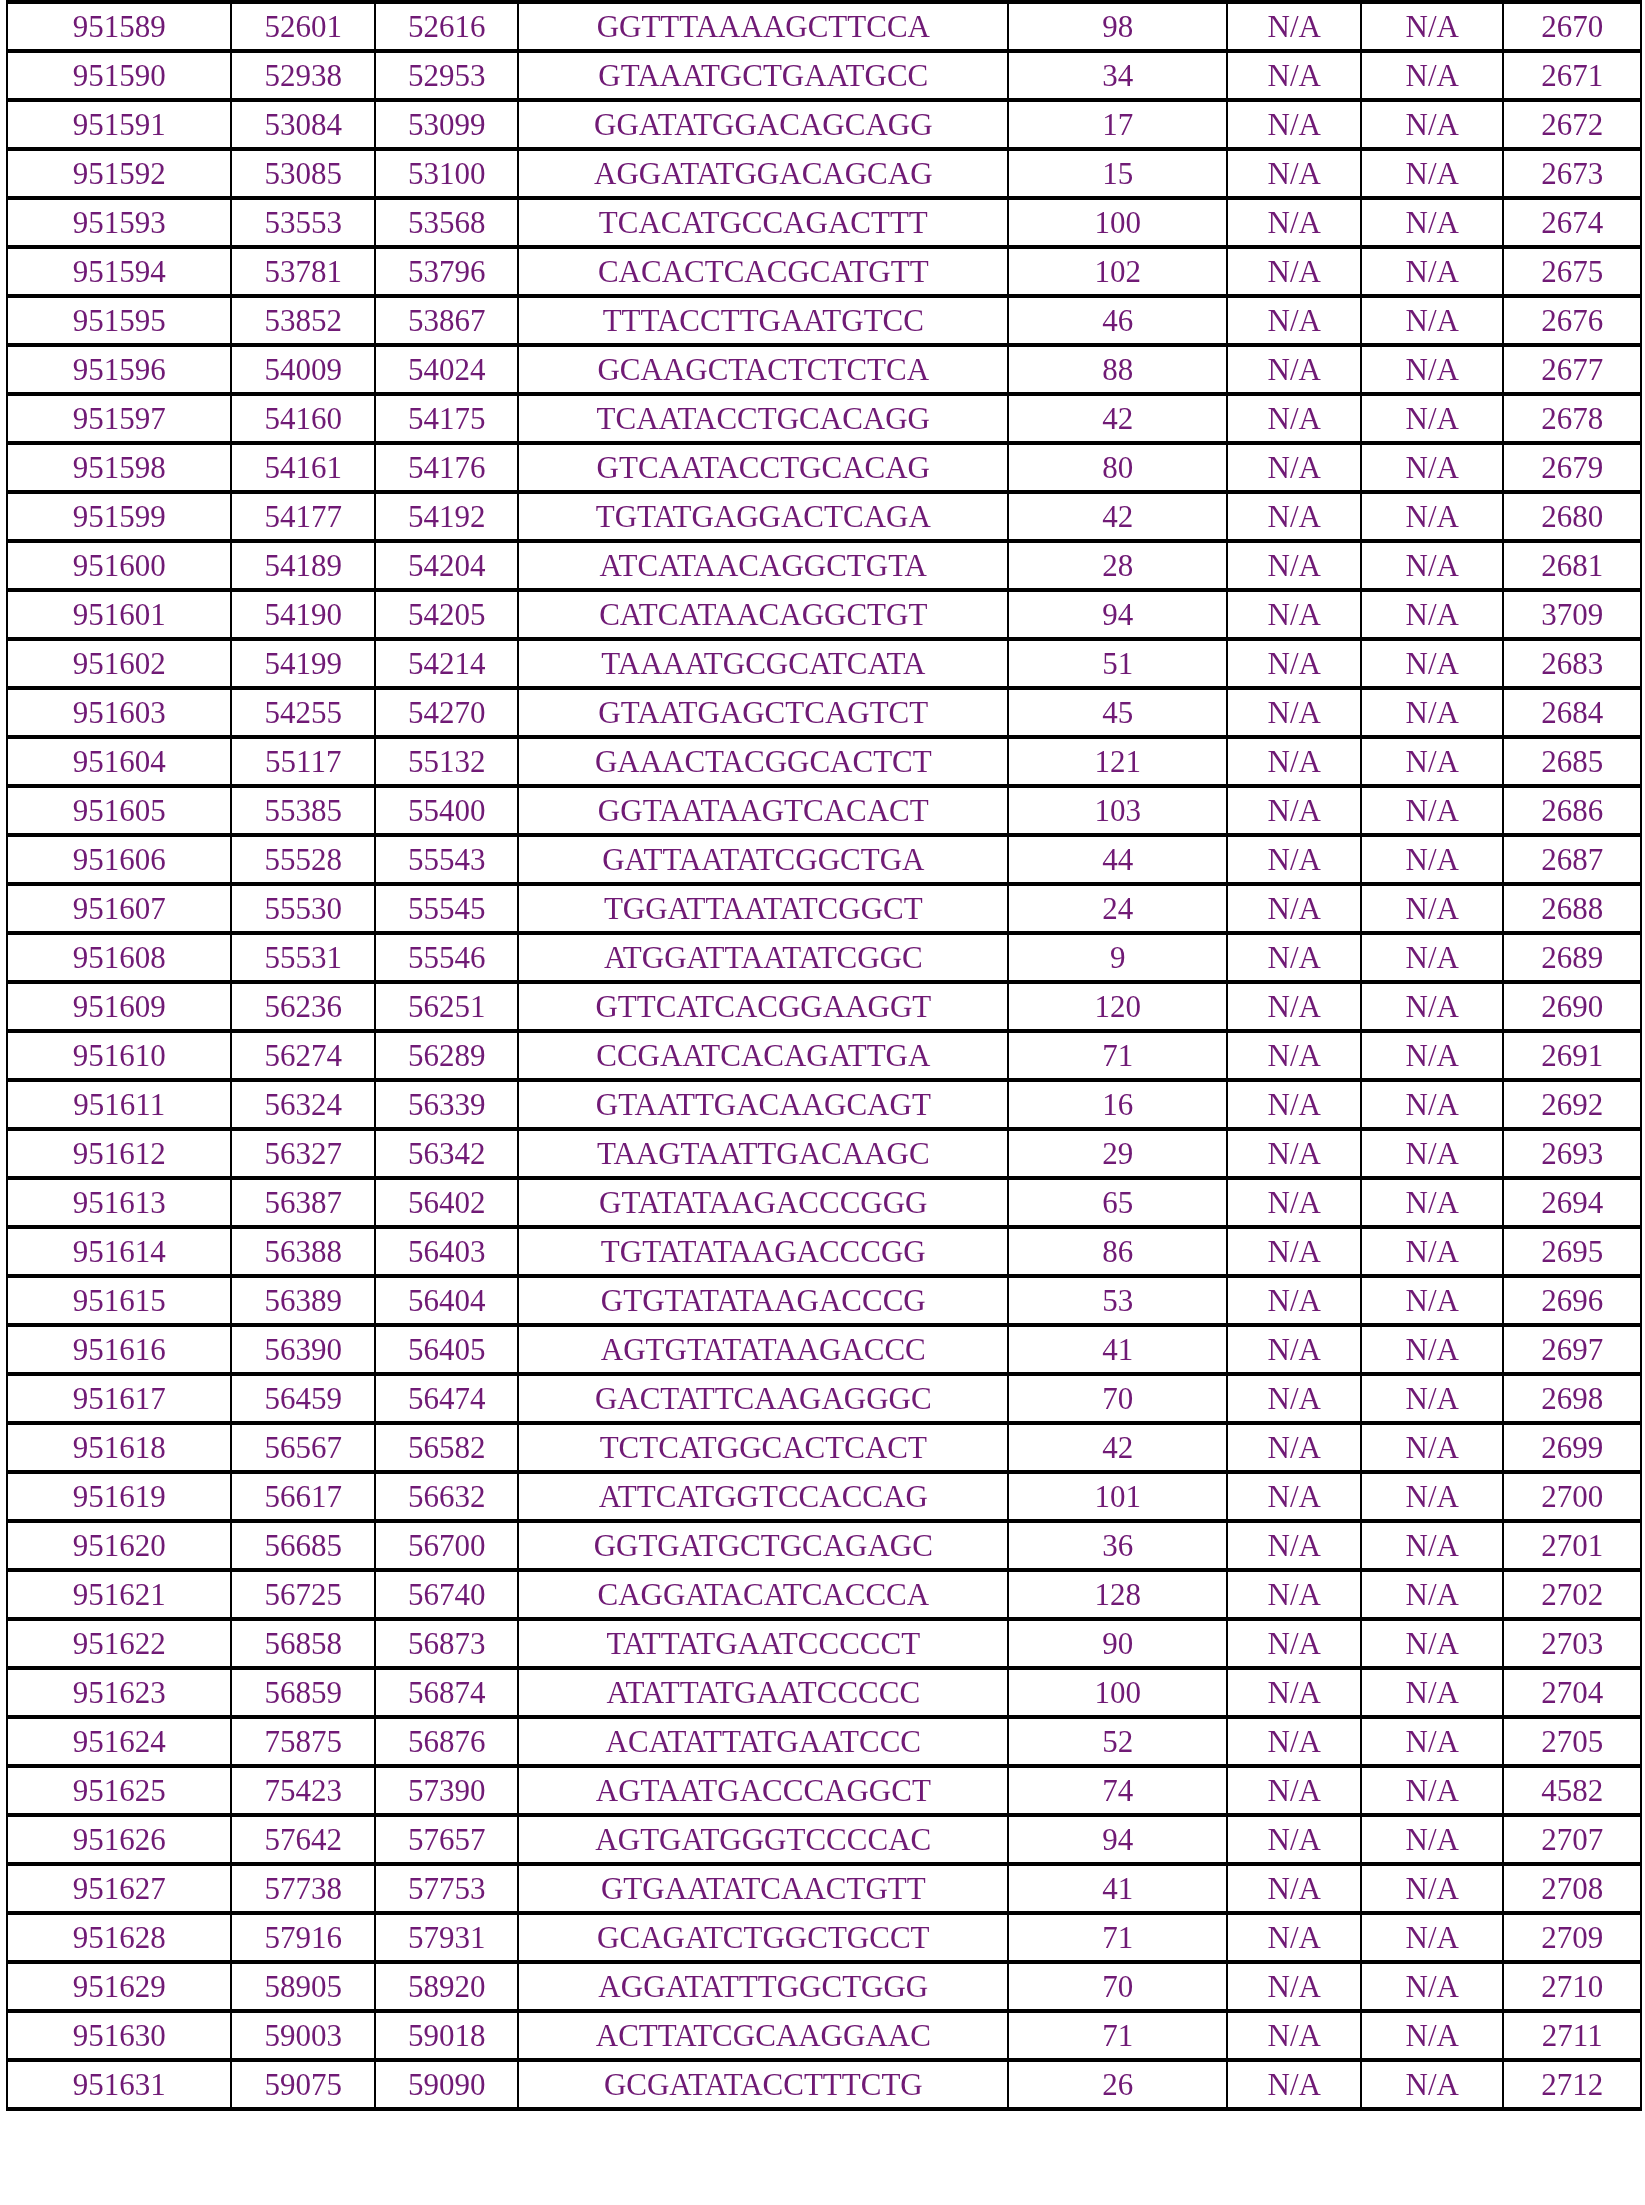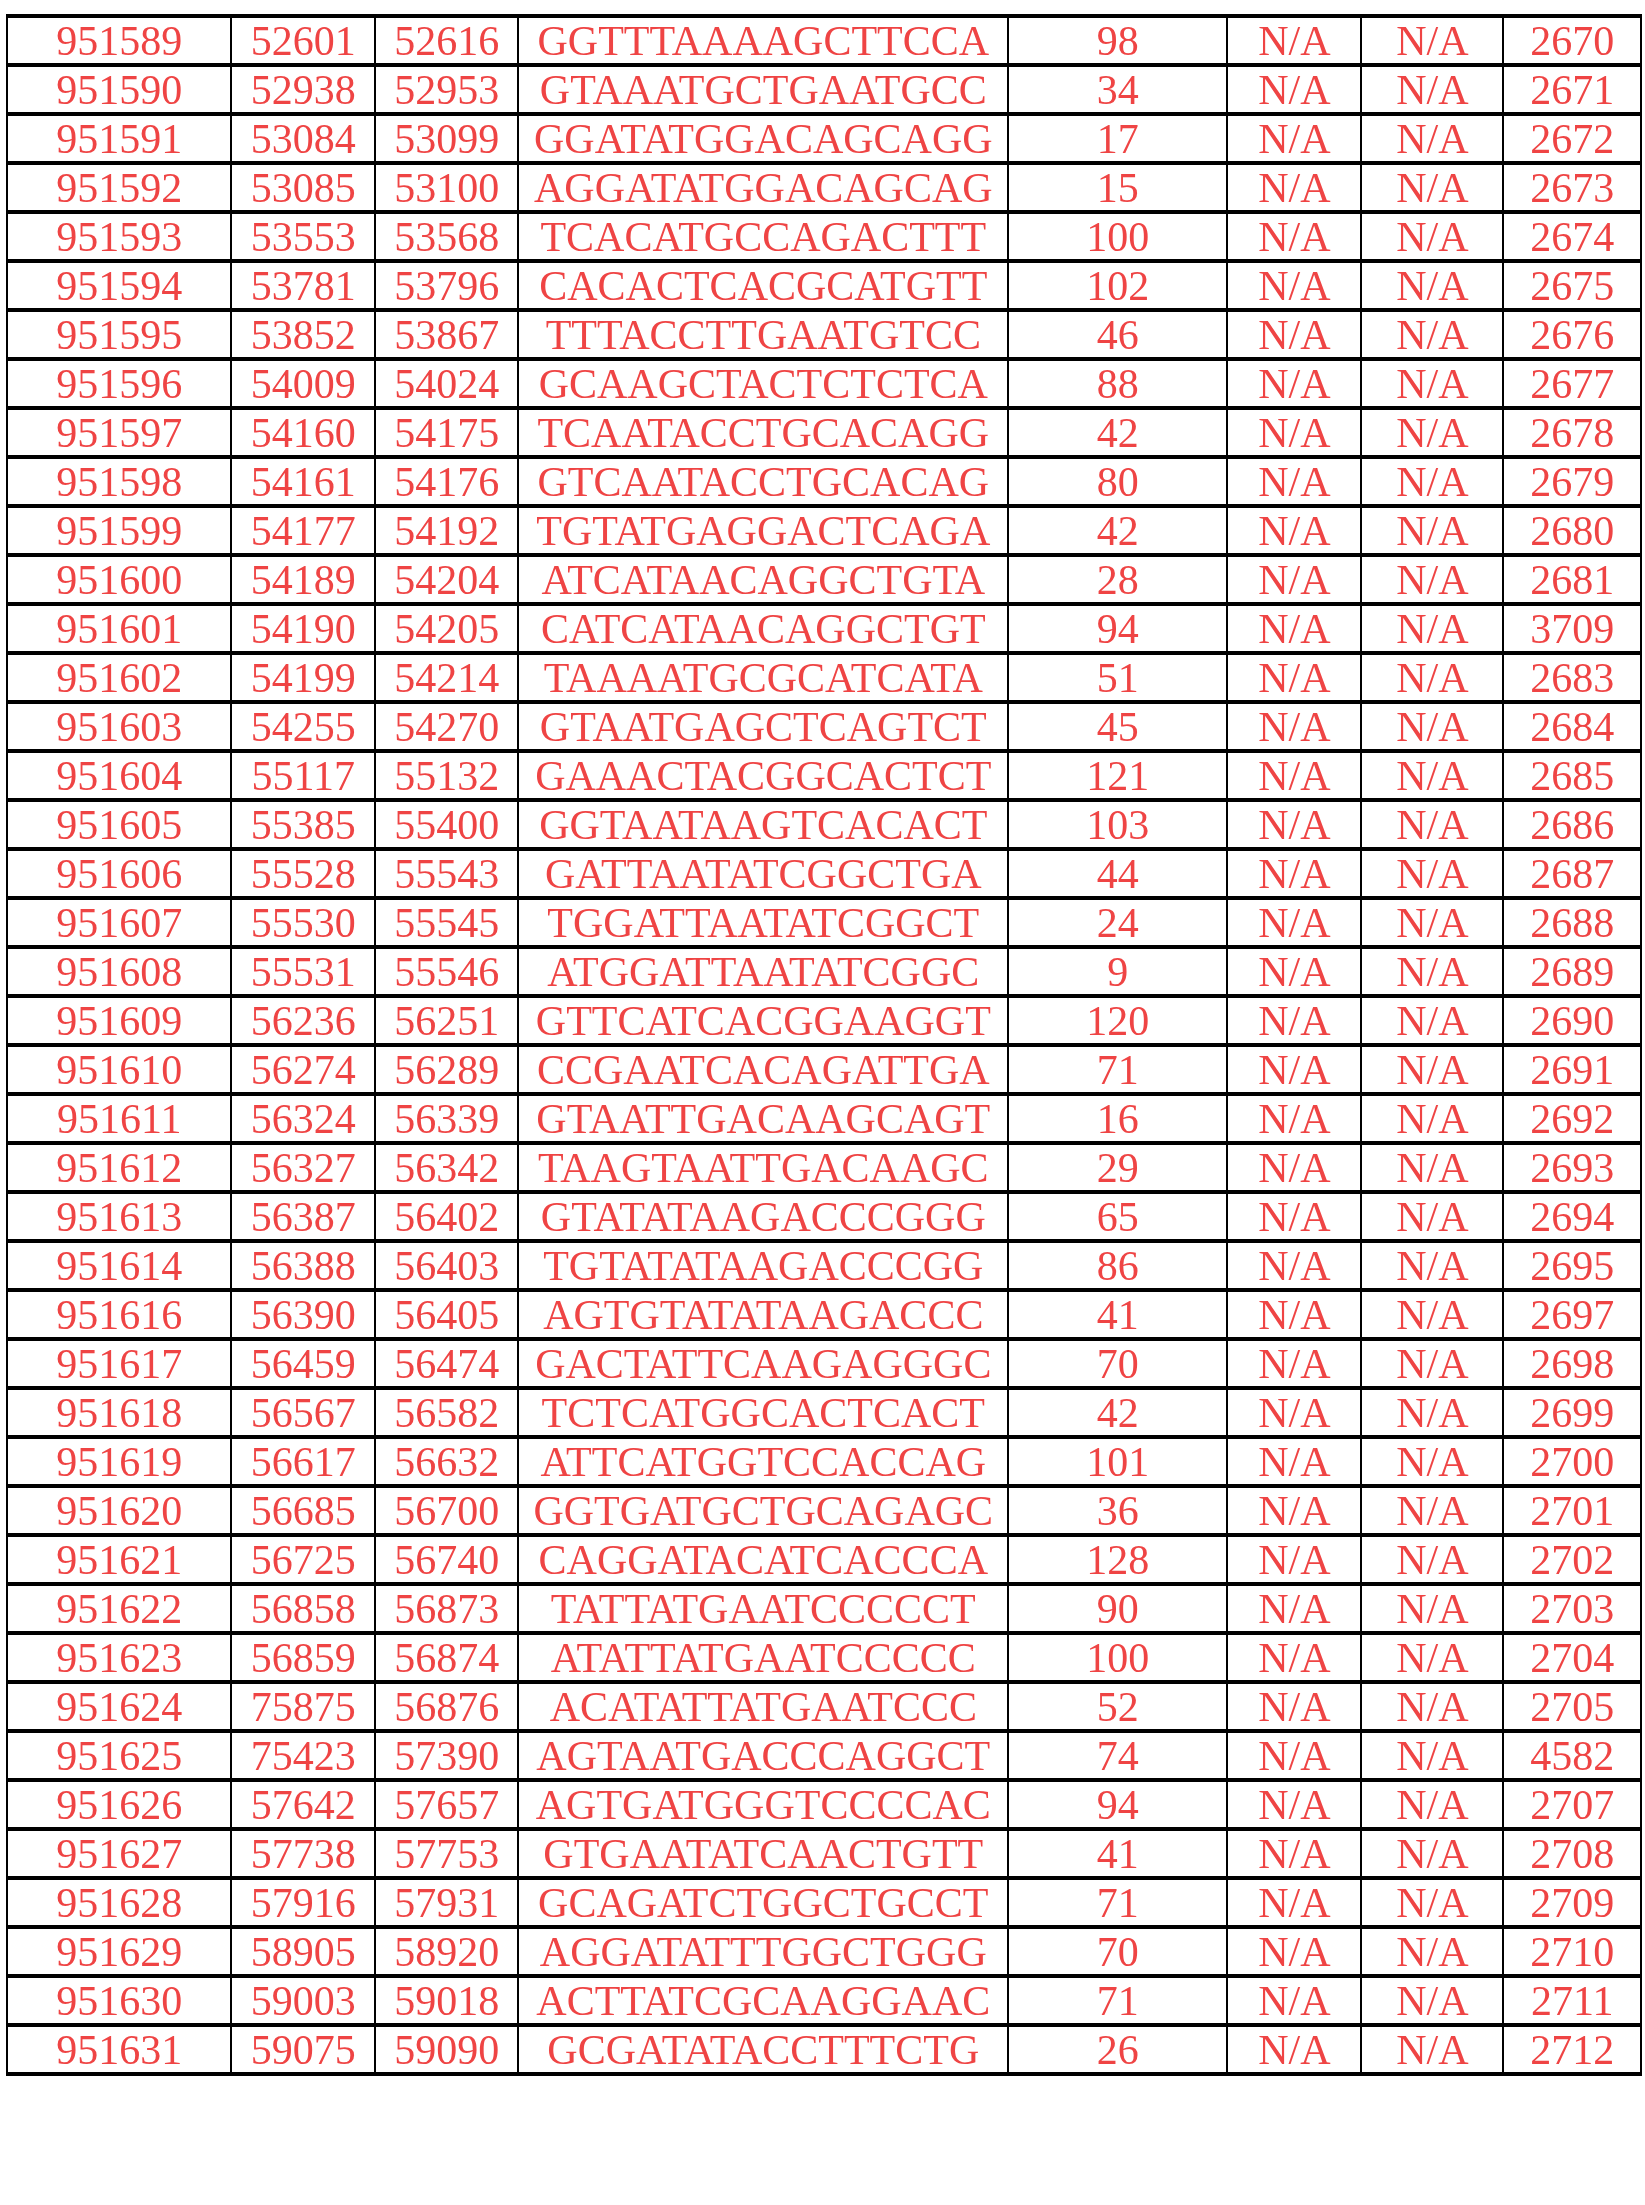--- a/index.html
+++ b/index.html
@@ -1,24 +1,24 @@
 <!DOCTYPE html>
 <html style="font-size:12.6px"><head>
 <meta charset="utf-8">
 <style>
   html, body { margin: 0; padding: 0; background: #ffffff; }
   body { width: 1645px; height: 2205px; position: relative; overflow: hidden; }
   .tbl {
-    position: absolute; left: 6.3px; top: 14px;
+    position: absolute; left: 6.3px; top: 0;
     width: 1634px;
     border-collapse: collapse;
     table-layout: fixed;
     font-family: "Liberation Serif", "DejaVu Serif", serif;
-    font-size: 42px;
-    color: #ef4444;
+    font-size: 31px;
+    color: #701a75;
   }
   .tbl td {
     height: 45px;
     padding: 0;
     text-align: center;
     vertical-align: middle;
     border-left: 2.4px solid #000;
     border-right: 2.4px solid #000;
     border-top: 4.7px solid #000;
     border-bottom: 4.7px solid #000;
@@ -304,20 +304,30 @@
         <td>951614</td>
         <td>56388</td>
         <td class="thin">56403</td>
         <td>TGTATATAAGACCCGG</td>
         <td>86</td>
         <td class="thin">N/A</td>
         <td>N/A</td>
         <td>2695</td>
       </tr>
       <tr>
+        <td>951615</td>
+        <td>56389</td>
+        <td class="thin">56404</td>
+        <td>GTGTATATAAGACCCG</td>
+        <td>53</td>
+        <td class="thin">N/A</td>
+        <td>N/A</td>
+        <td>2696</td>
+      </tr>
+      <tr>
         <td>951616</td>
         <td>56390</td>
         <td class="thin">56405</td>
         <td>AGTGTATATAAGACCC</td>
         <td>41</td>
         <td class="thin">N/A</td>
         <td>N/A</td>
         <td>2697</td>
       </tr>
       <tr>

